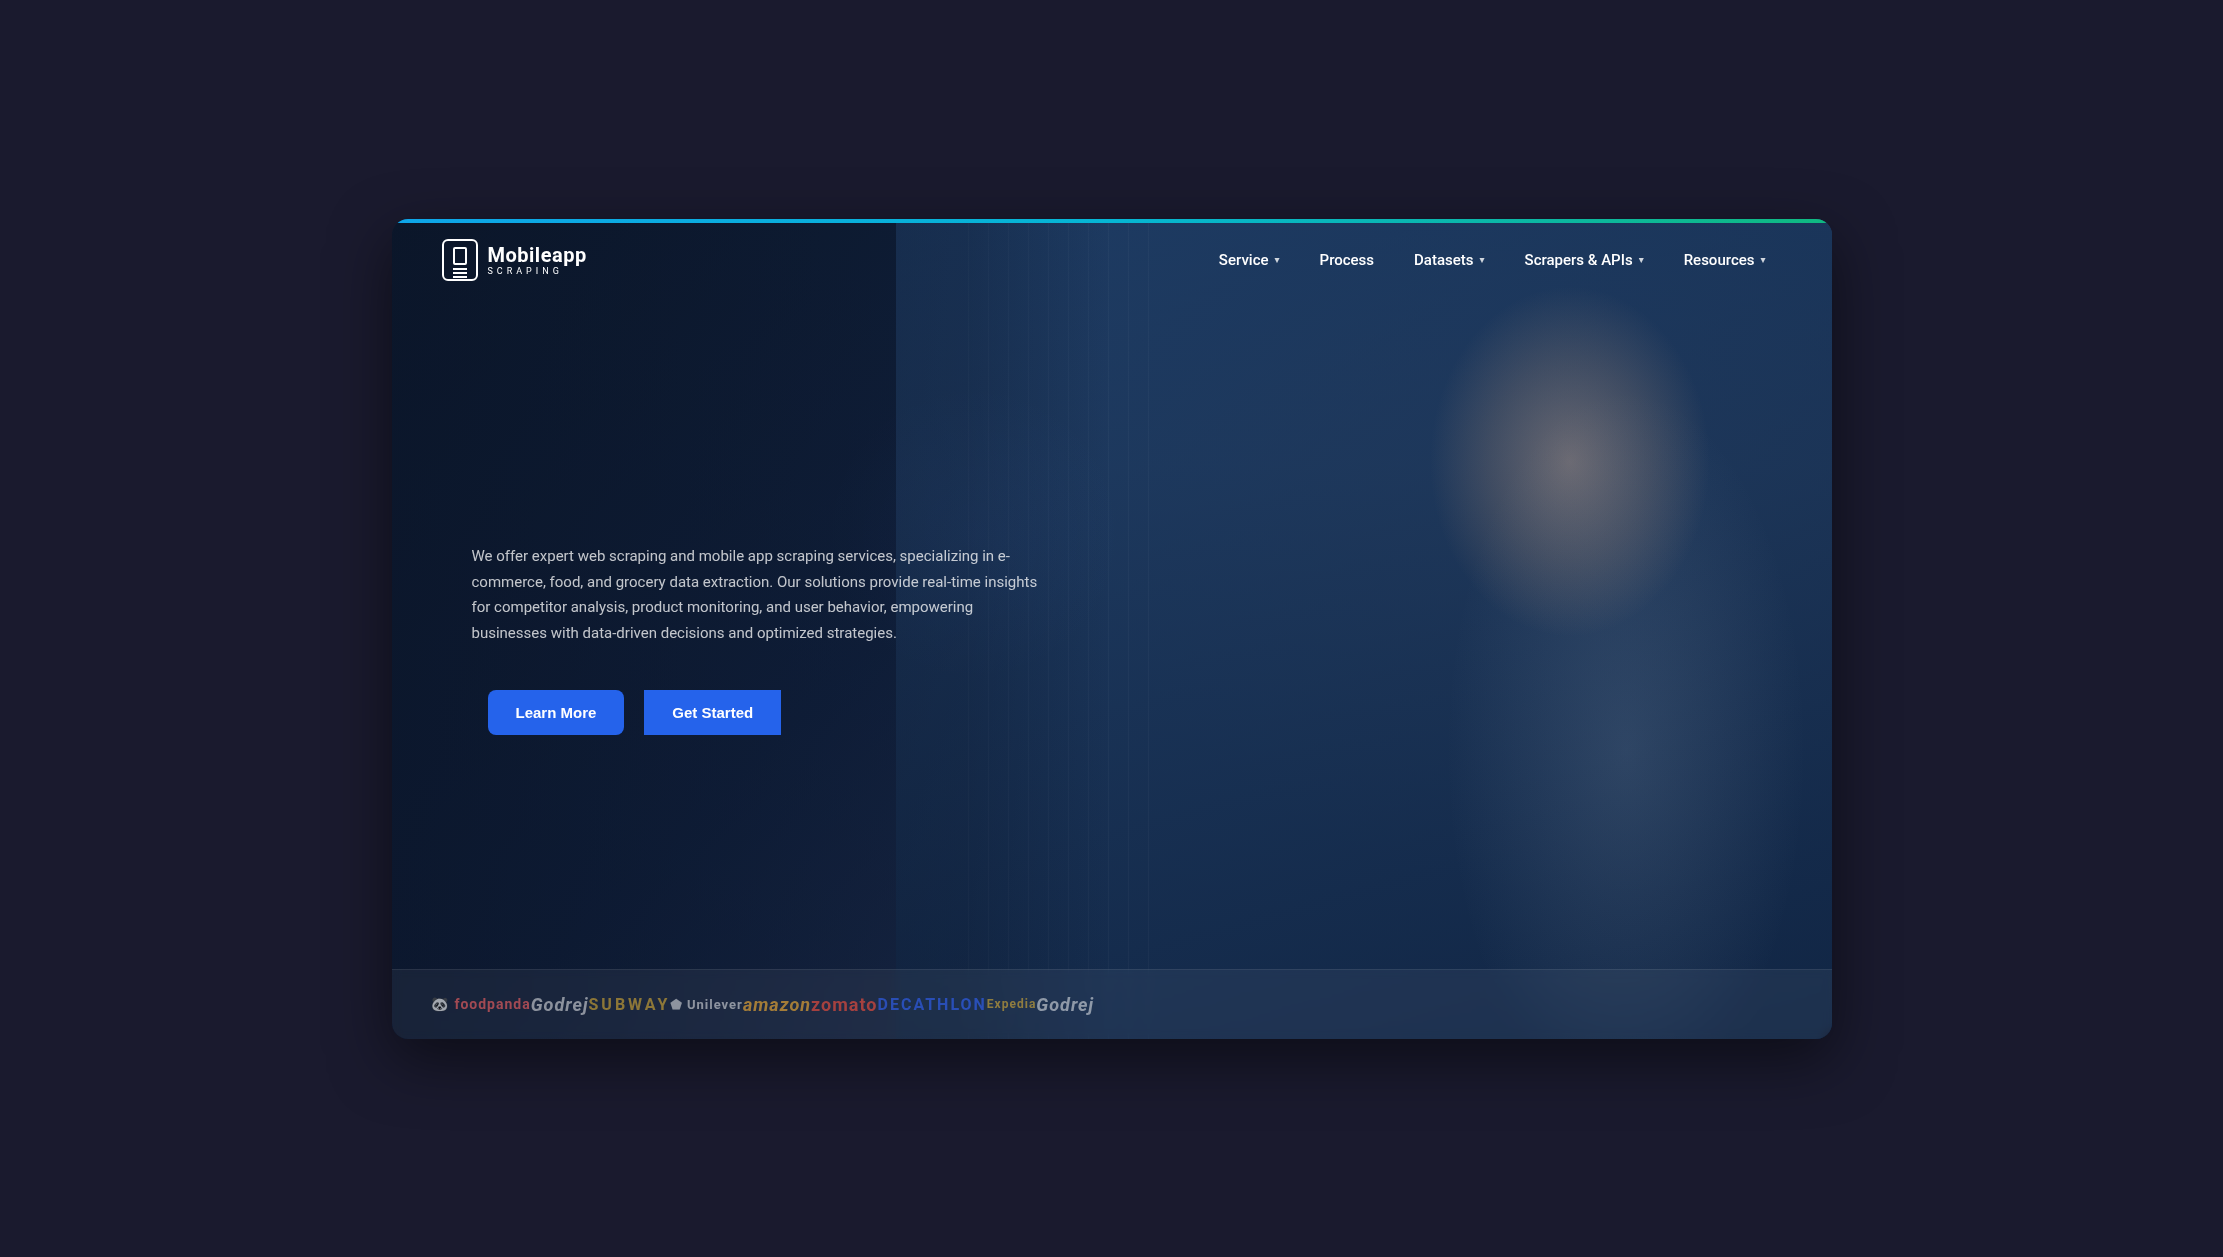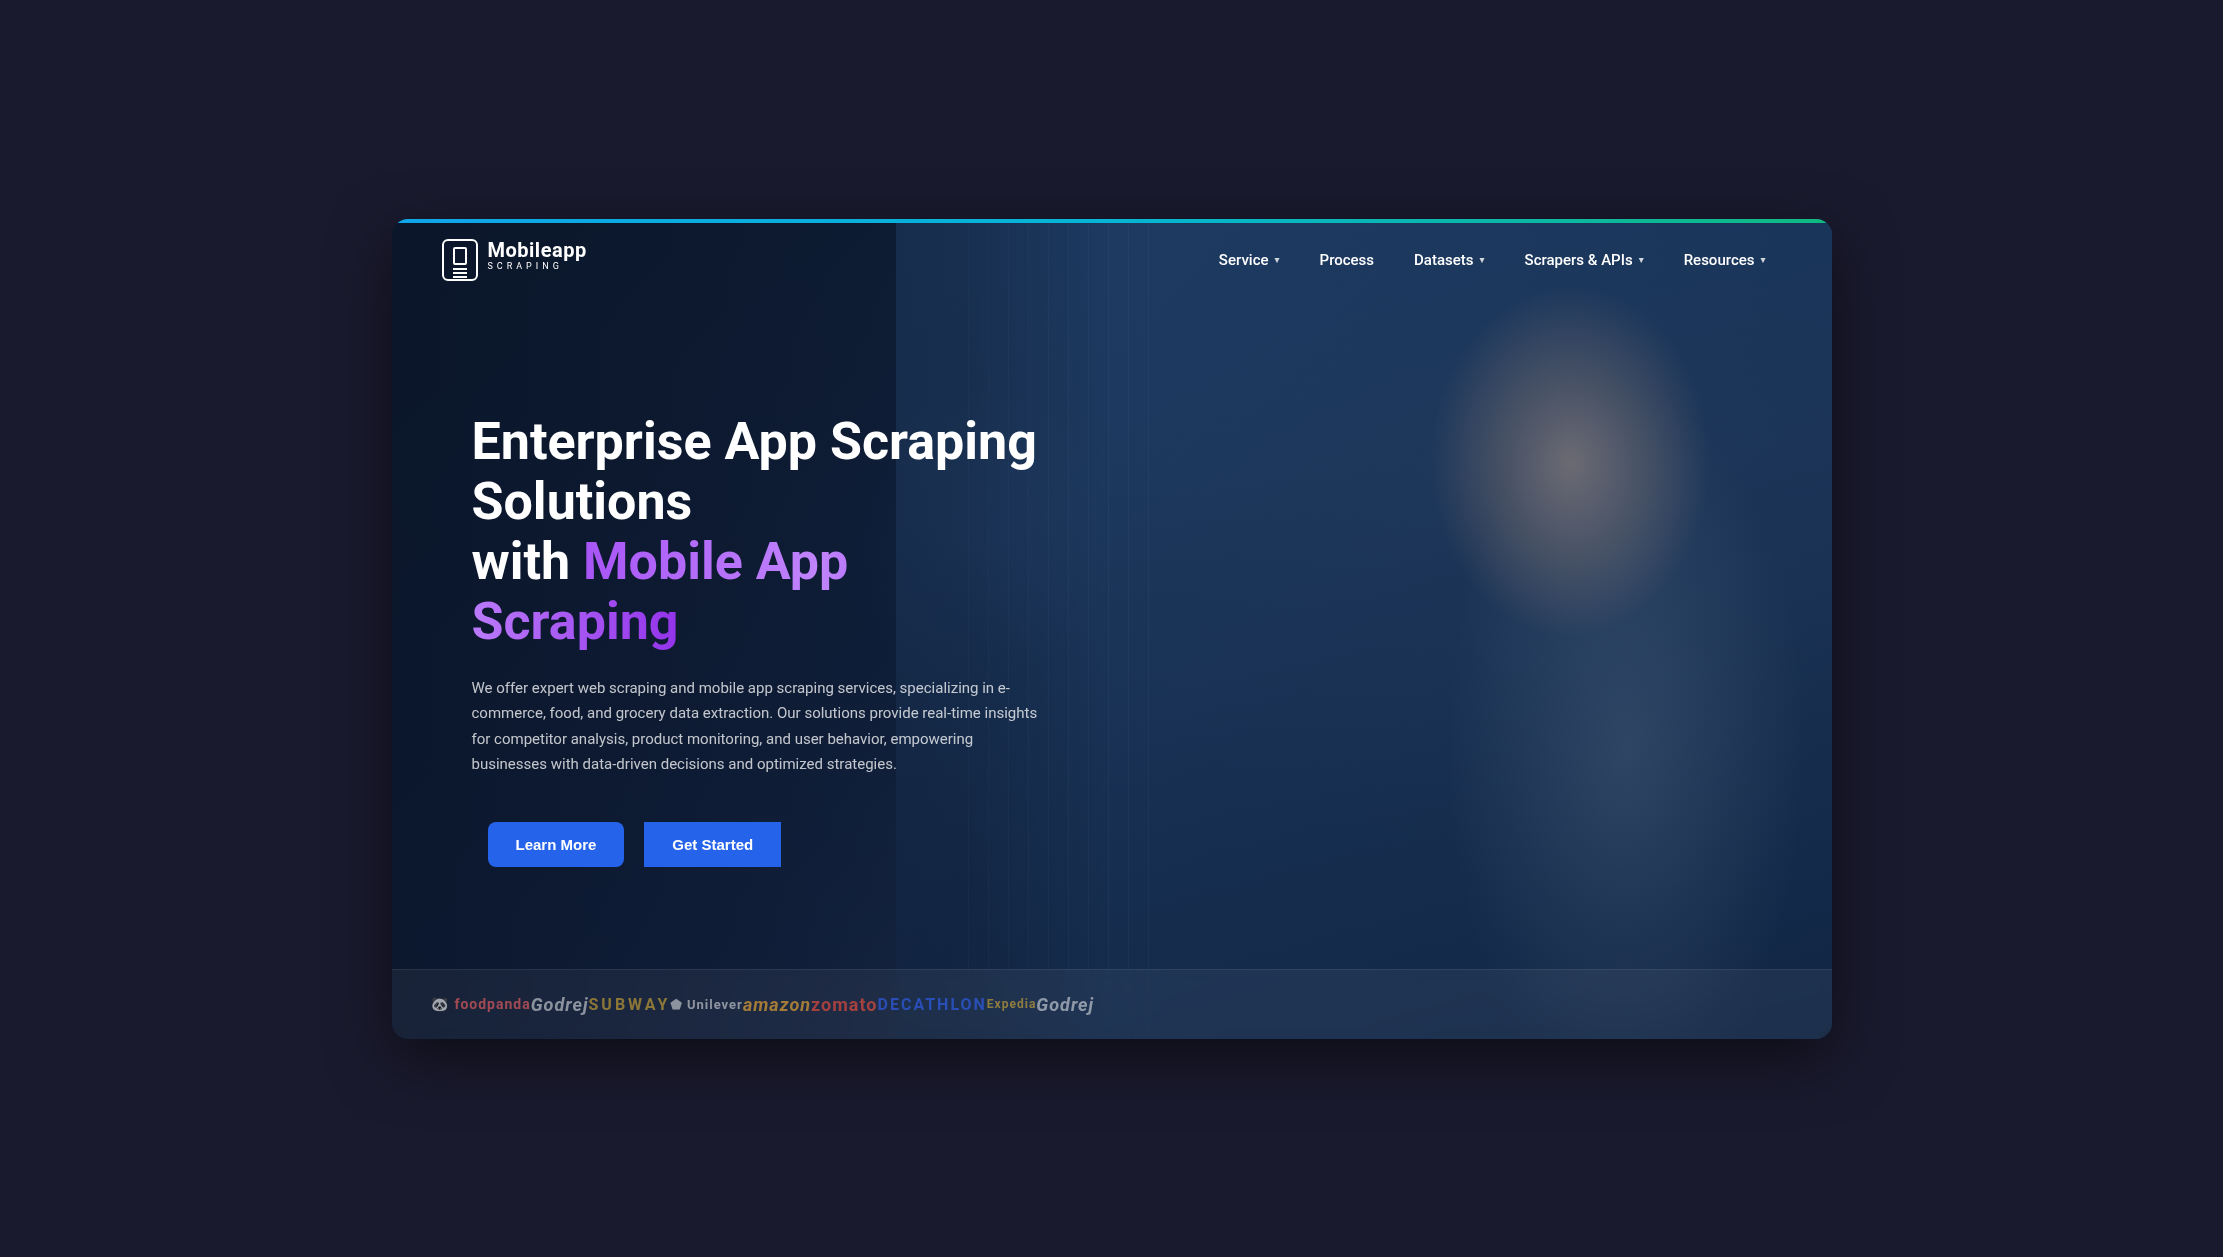--- a/index.html
+++ b/index.html
@@ -67,21 +67,21 @@
       z-index: 10;
       display: flex;
       align-items: center;
       justify-content: space-between;
       padding: 20px 50px;
       background: transparent;
     }
 
     .logo-container {
       display: flex;
-      align-items: flex-start;
+      align-items: center;
       gap: 10px;
       cursor: pointer;
     }
 
     .logo-icon {
       width: 36px;
       height: 42px;
       border: 2.5px solid #ffffff;
       border-radius: 6px;
       position: relative;
@@ -358,24 +358,20 @@
           <span class="nav-chevron">▾</span>
         </div>
         <div class="nav-item">
           <span>Resources</span>
           <span class="nav-chevron">▾</span>
         </div>
       </div>
     </nav>
 
     <div class="hero-content">
-      <h1 class="hero-title">
-        <span>Enterprise App Scraping Solutions</span><br>
-        <span>with </span><span class="hero-title-highlight">Mobile App Scraping</span>
-      </h1>
       <p class="hero-description">We offer expert web scraping and mobile app scraping services, specializing in e-commerce, food, and grocery data extraction. Our solutions provide real-time insights for competitor analysis, product monitoring, and user behavior, empowering businesses with data-driven decisions and optimized strategies.</p>
       <div class="hero-buttons">
         <button class="btn-learn-more">Learn More</button>
         <button class="btn-get-started">Get Started</button>
       </div>
     </div>
 
     <div class="brands-bar">
       <div class="brands-track">
         <span class="brand-item brand-foodpanda">🐼 foodpanda</span>

